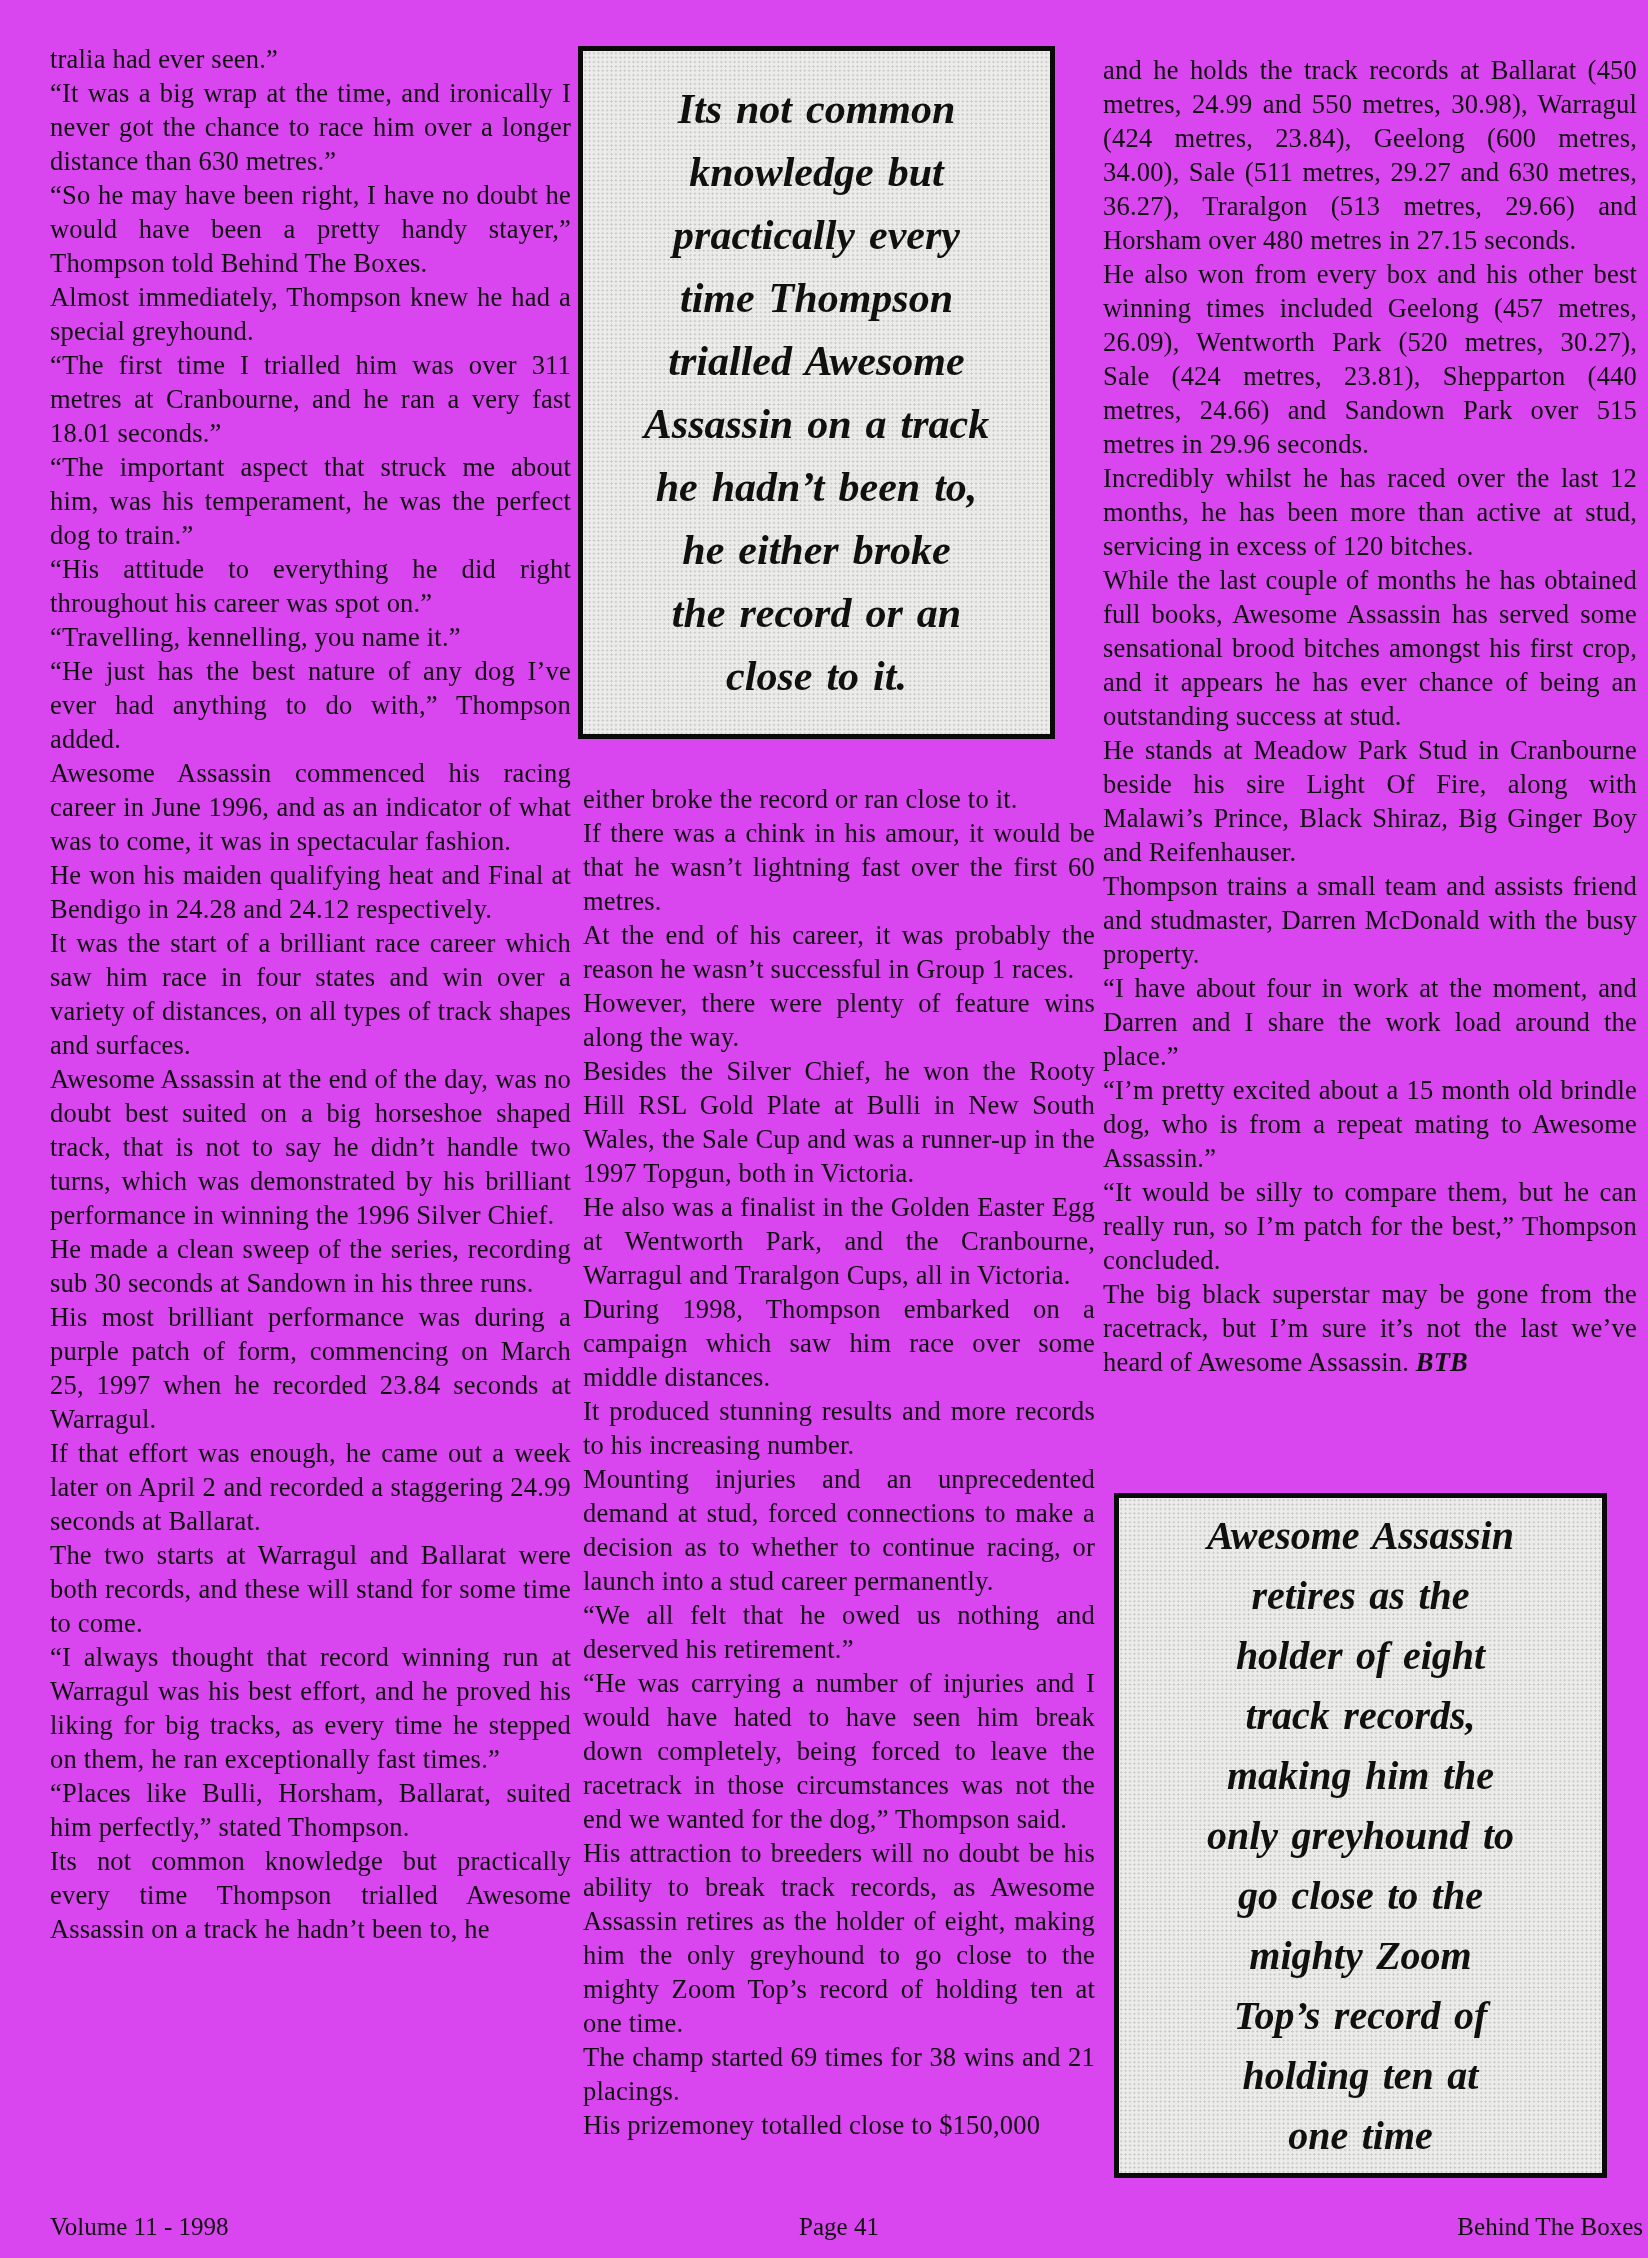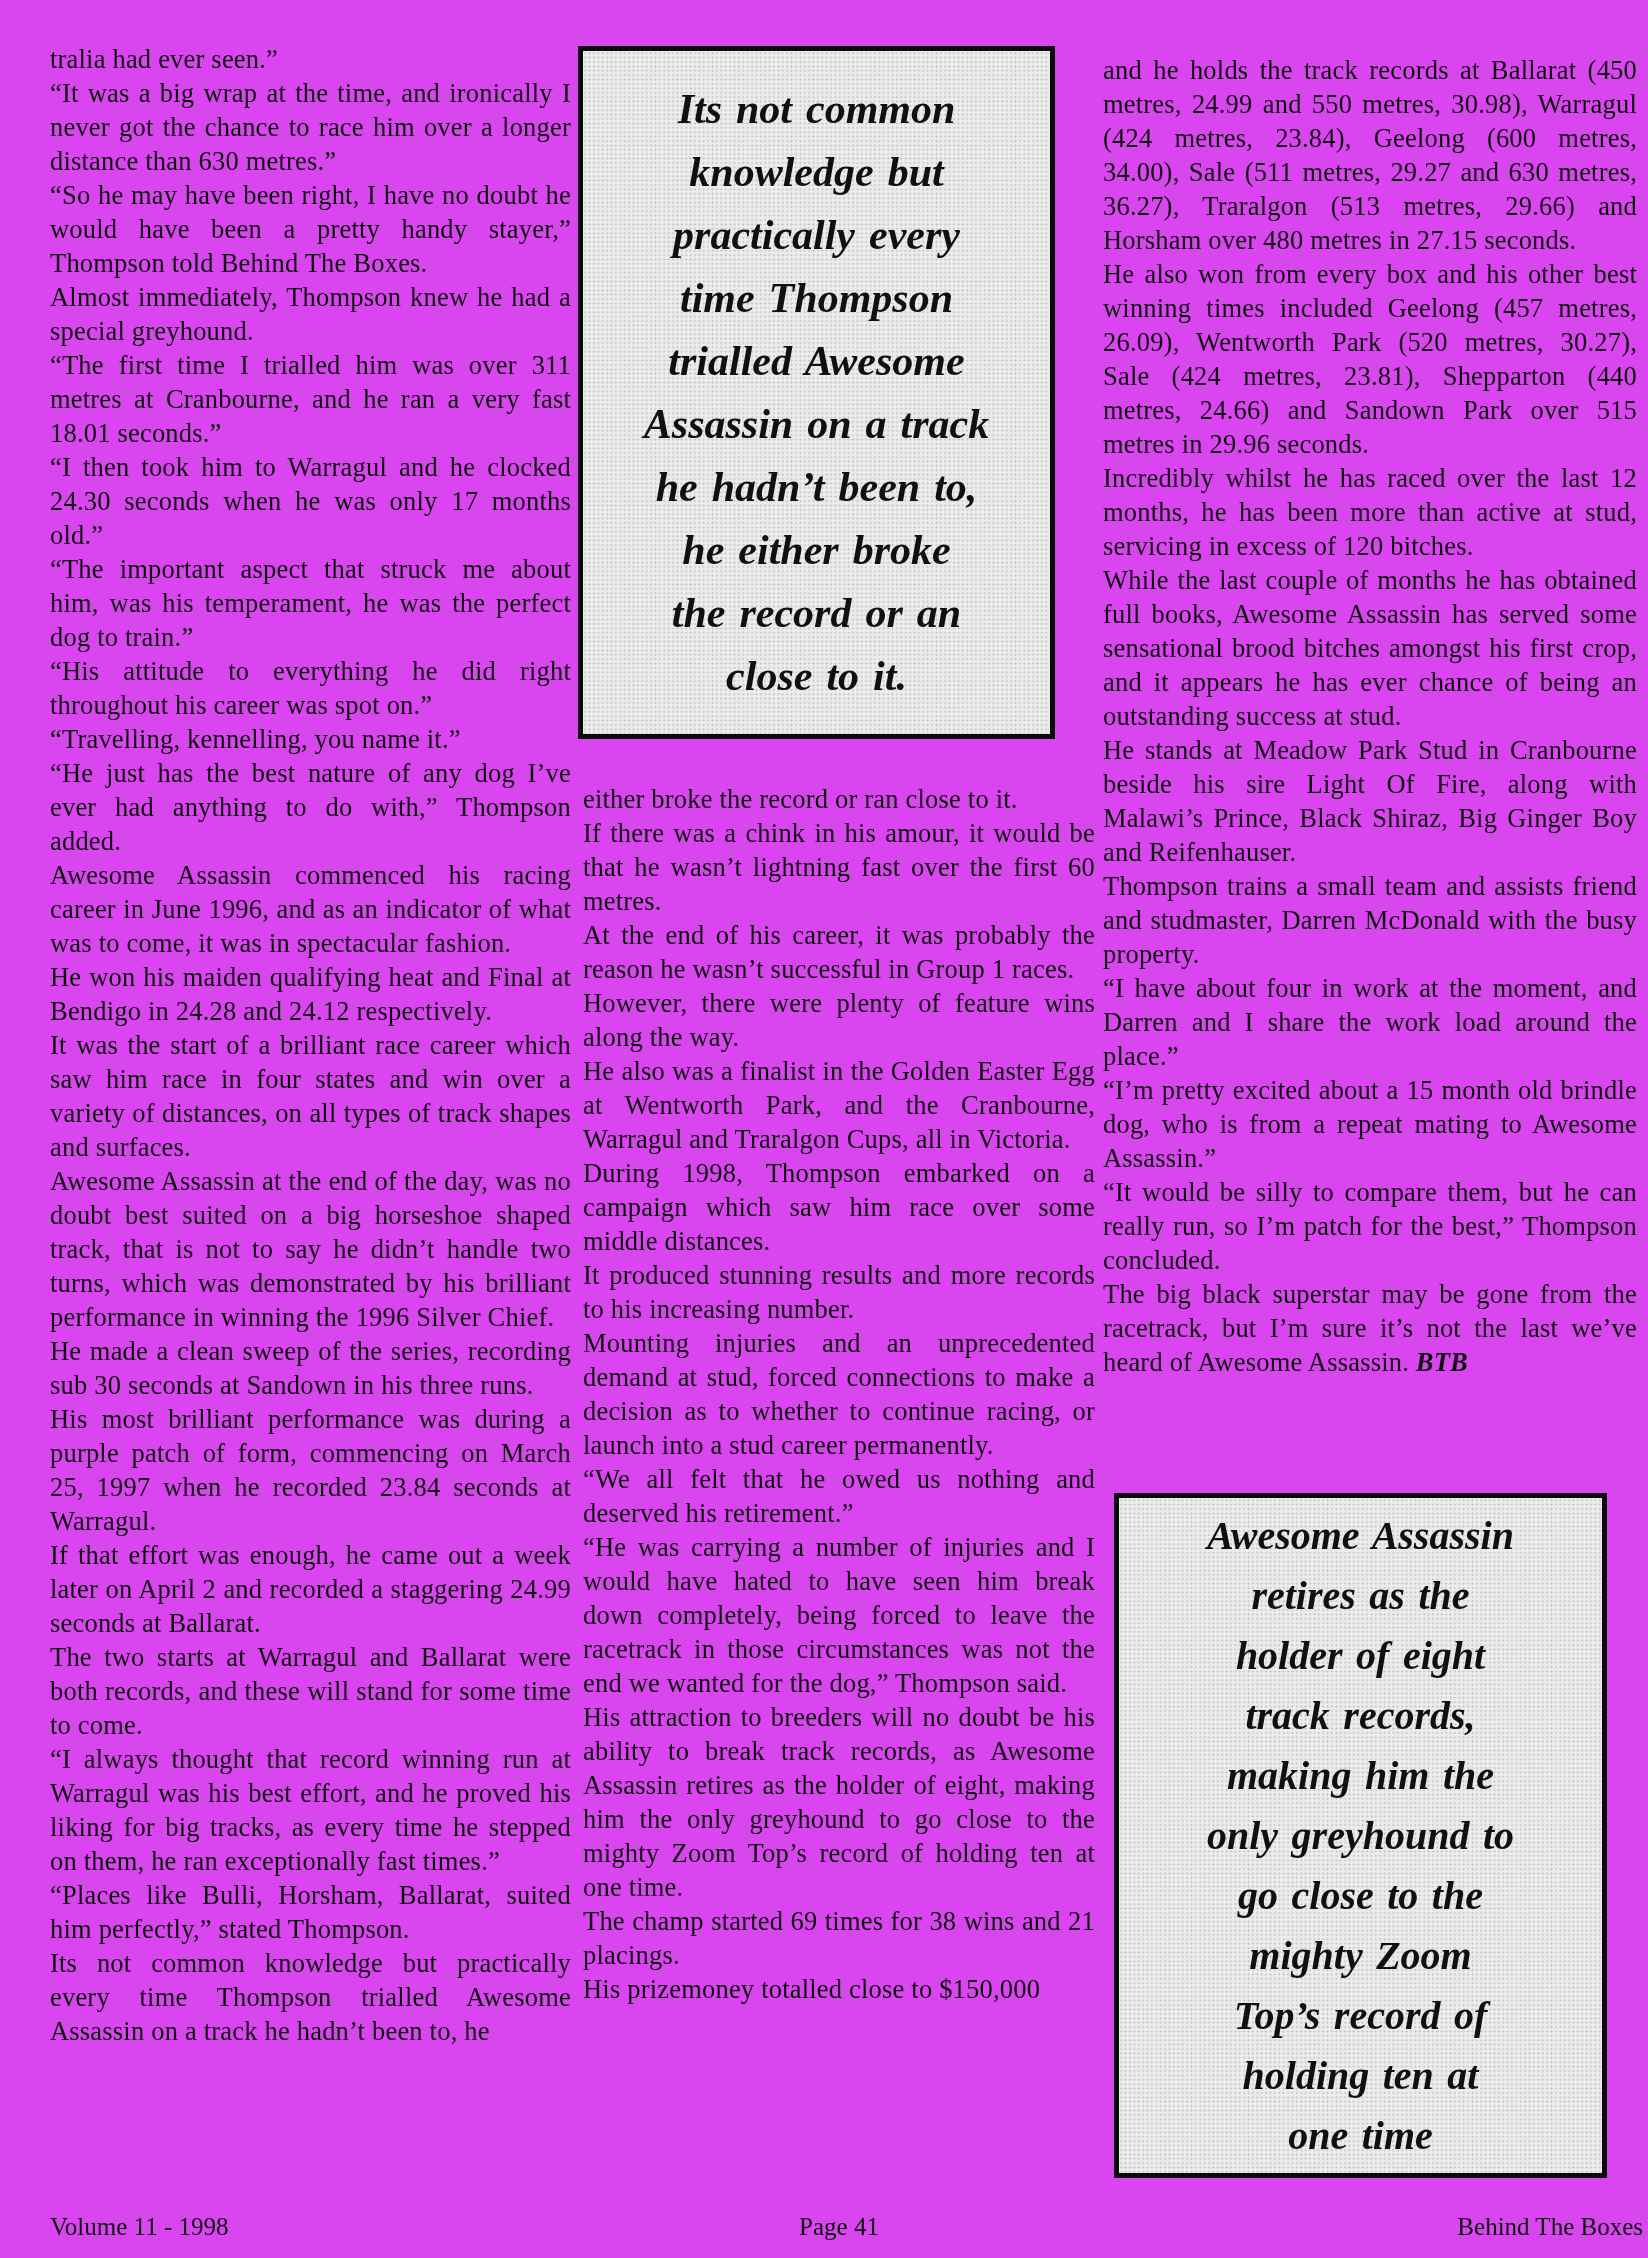--- a/index.html
+++ b/index.html
@@ -60,21 +60,20 @@
 <body>
 
 <div class="page">
 
   <div id="col1" class="bodycol">
       <p>tralia had ever seen.”</p>
       <p>“It was a big wrap at the time, and ironically I never got the chance to race him over a longer distance than 630 metres.”</p>
       <p>“So he may have been right, I have no doubt he would have been a pretty handy stayer,” Thompson told Behind The Boxes.</p>
       <p>Almost immediately, Thompson knew he had a special greyhound.</p>
       <p>“The first time I trialled him was over 311 metres at Cranbourne, and he ran a very fast 18.01 seconds.”</p>
-      <p>“I then took him to Warragul and he clocked 24.30 seconds when he was only 17 months old.”</p>
       <p>“The important aspect that struck me about him, was his temperament, he was the perfect dog to train.”</p>
       <p>“His attitude to everything he did right throughout his career was spot on.”</p>
       <p>“Travelling, kennelling, you name it.”</p>
       <p>“He just has the best nature of any dog I’ve ever had anything to do with,” Thompson added.</p>
       <p>Awesome Assassin commenced his racing career in June 1996, and as an indicator of what was to come, it was in spectacular fashion.</p>
       <p>He won his maiden qualifying heat and Final at Bendigo in 24.28 and 24.12 respectively.</p>
       <p>It was the start of a brilliant race career which saw him race in four states and win over a variety of distances, on all types of track shapes and surfaces.</p>
       <p>Awesome Assassin at the end of the day, was no doubt best suited on a big horseshoe shaped track, that is not to say he didn’t handle two turns, which was demonstrated by his brilliant performance in winning the 1996 Silver Chief.</p>
       <p>He made a clean sweep of the series, recording sub 30 seconds at Sandown in his three runs.</p>
       <p>His most brilliant performance was during a purple patch of form, commencing on March 25, 1997 when he recorded 23.84 seconds at Warragul.</p>
@@ -96,20 +95,21 @@
 he either broke
 the record or an
 close to it.</div>
   </div>
 
   <div id="col2-text" class="bodycol">
       <p>either broke the record or ran close to it.</p>
       <p>If there was a chink in his amour, it would be that he wasn’t lightning fast over the first 60 metres.</p>
       <p>At the end of his career, it was probably the reason he wasn’t successful in Group 1 races.</p>
       <p>However, there were plenty of feature wins along the way.</p>
+      <p>Besides the Silver Chief, he won the Rooty Hill RSL Gold Plate at Bulli in New South Wales, the Sale Cup and was a runner-up in the 1997 Topgun, both in Victoria.</p>
       <p>He also was a finalist in the Golden Easter Egg at Wentworth Park, and the Cranbourne, Warragul and Traralgon Cups, all in Victoria.</p>
       <p>During 1998, Thompson embarked on a campaign which saw him race over some middle distances.</p>
       <p>It produced stunning results and more records to his increasing number.</p>
       <p>Mounting injuries and an unprecedented demand at stud, forced connections to make a decision as to whether to continue racing, or launch into a stud career permanently.</p>
       <p>“We all felt that he owed us nothing and deserved his retirement.”</p>
       <p>“He was carrying a number of injuries and I would have hated to have seen him break down completely, being forced to leave the racetrack in those circumstances was not the end we wanted for the dog,” Thompson said.</p>
       <p>His attraction to breeders will no doubt be his ability to break track records, as Awesome Assassin retires as the holder of eight, making him the only greyhound to go close to the mighty Zoom Top’s record of holding ten at one time.</p>
       <p>The champ started 69 times for 38 wins and 21 placings.</p>
       <p>His prizemoney totalled close to $150,000</p>
     </div>

